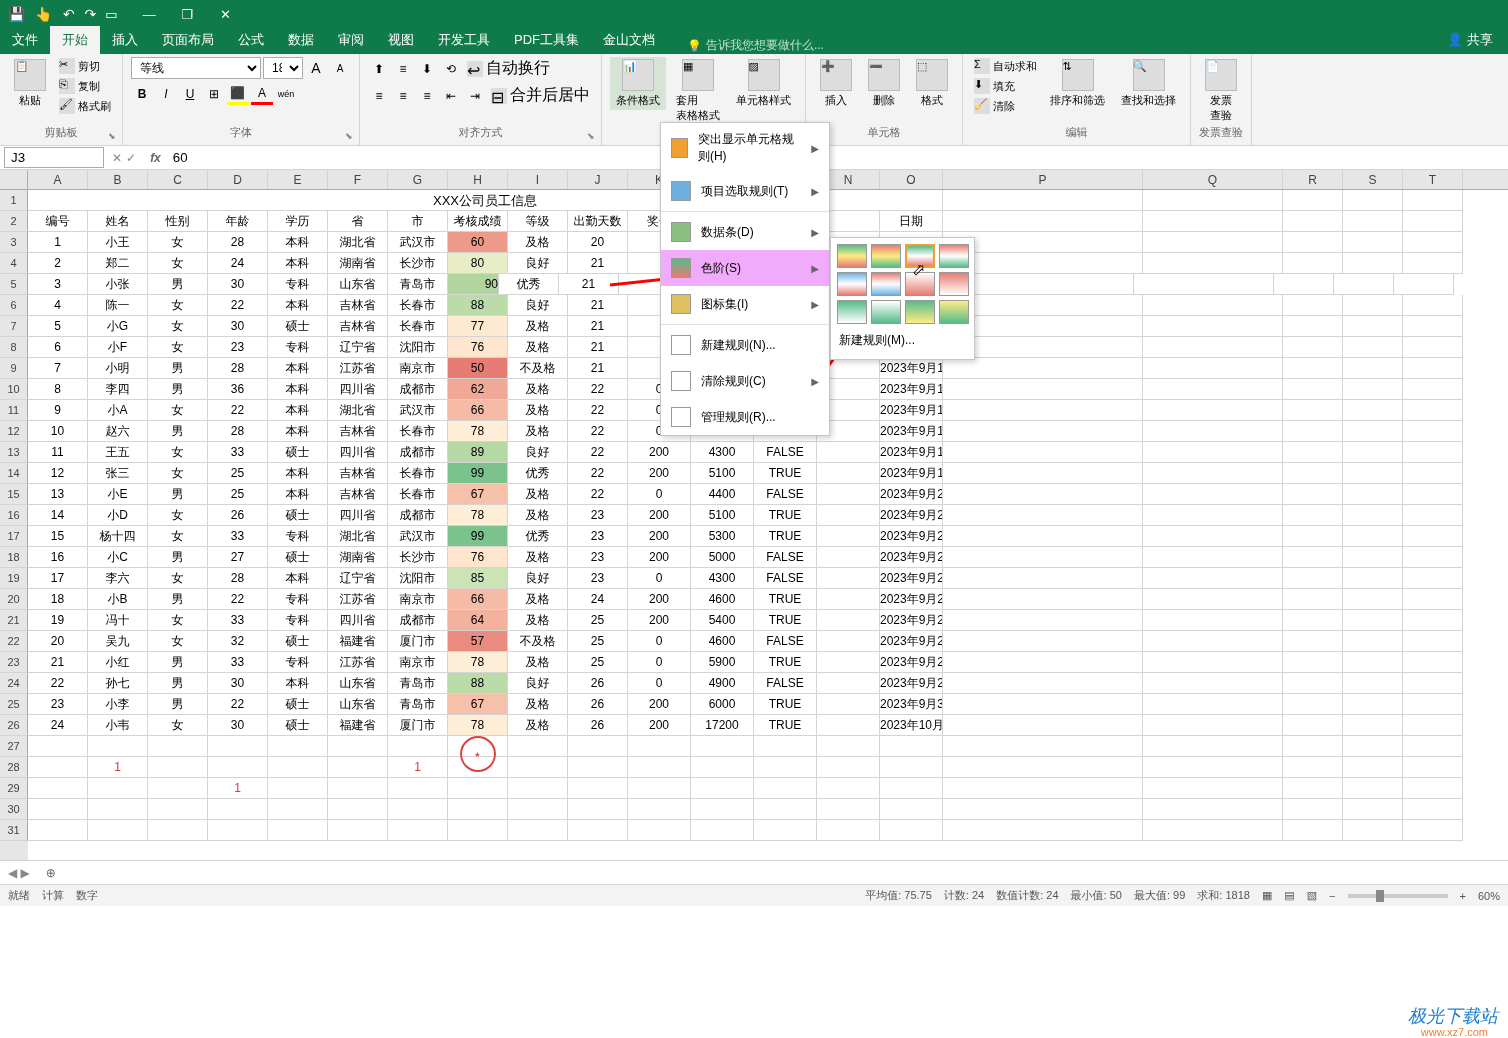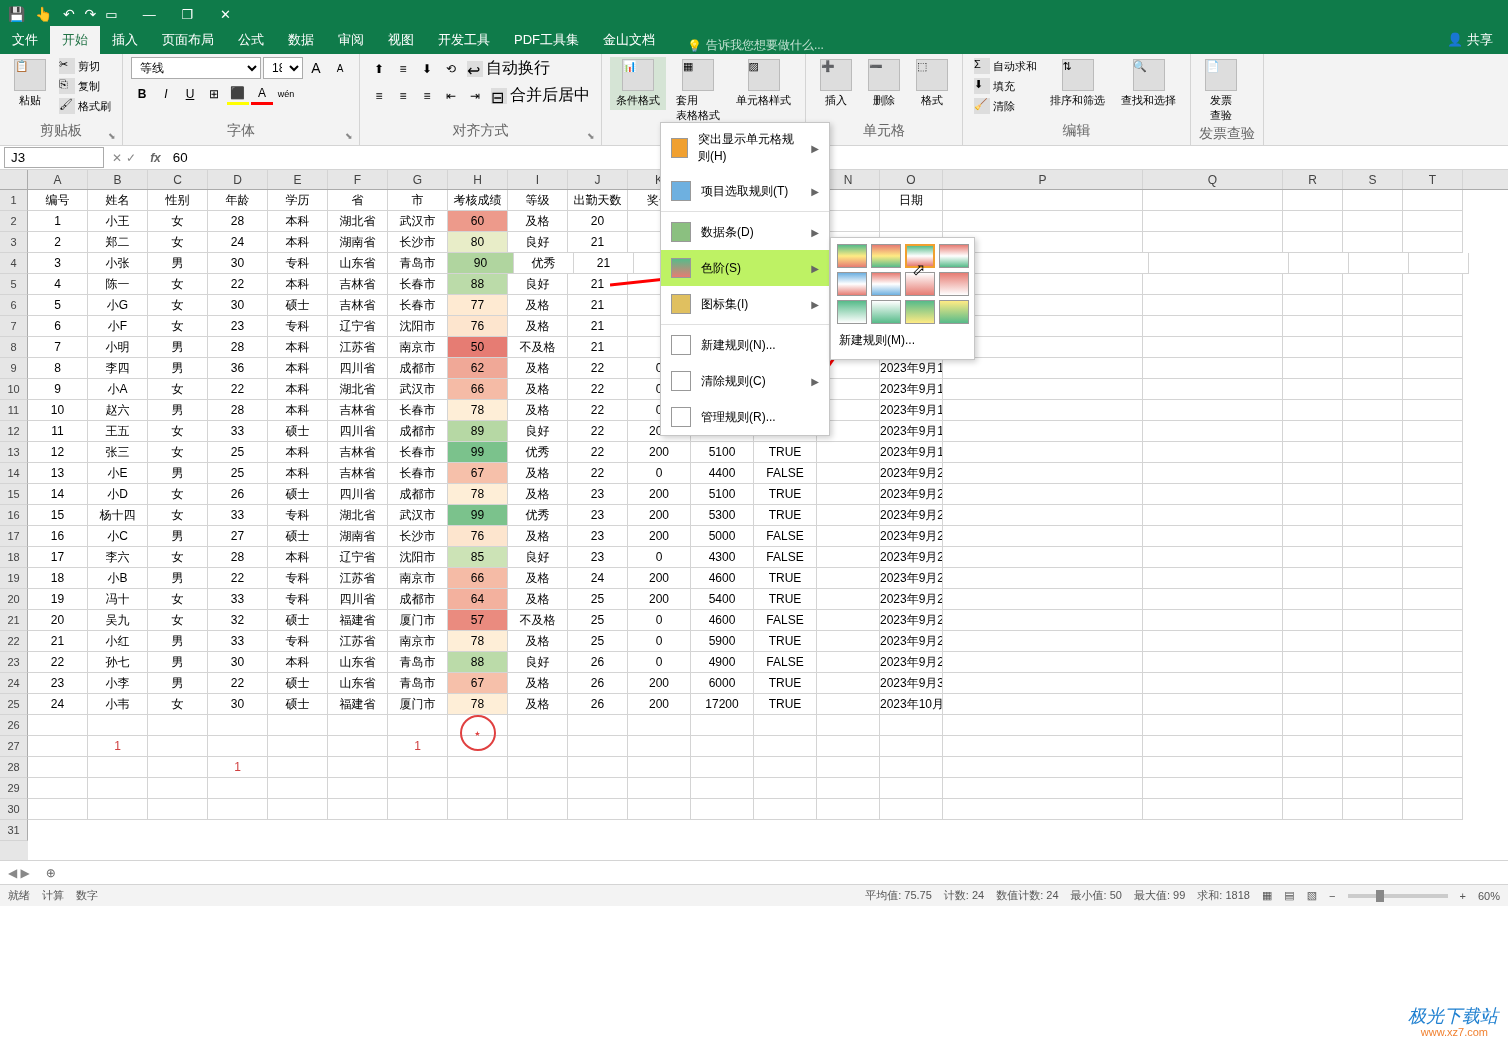--- a/index.html
+++ b/index.html
@@ -11,21 +11,21 @@
 .titlebar-right{display:flex;gap:8px;padding-right:8px}
 .titlebar-right span{width:30px;text-align:center;cursor:pointer;font-size:13px}
 .tabbar{background:#0f7b4a;height:26px;display:flex;align-items:flex-end;color:#fff;font-size:13px}
 .tab{padding:5px 12px;cursor:pointer}
 .tab.active{background:#f3f3f3;color:#217346}
 .tell-me{color:#c0e0d0;font-size:12px;margin-left:20px;display:flex;align-items:center;gap:4px}
 .share{margin-left:auto;padding:5px 15px}
 .ribbon{background:#f3f3f3;height:92px;display:flex;border-bottom:1px solid #d4d4d4}
 .rgroup{border-right:1px solid #d4d4d4;padding:3px 8px;display:flex;flex-direction:column;justify-content:space-between;position:relative}
 .rgroup-content{display:flex;gap:4px;align-items:flex-start;flex:1}
-.rgroup-label{text-align:center;font-size:14px;color:#666;padding-bottom:2px}
+.rgroup-label{text-align:center;font-size:11px;color:#666;padding-bottom:2px}
 .bigbtn{display:flex;flex-direction:column;align-items:center;gap:2px;padding:2px 6px;cursor:pointer;font-size:11px}
 .bigbtn-icon{width:32px;height:32px;background:#ddd;border:1px solid #bbb}
 .smallbtns{display:flex;flex-direction:column;gap:2px;font-size:11px}
 .smallbtn{display:flex;align-items:center;gap:3px;padding:1px 3px;cursor:pointer}
 .sicon{width:16px;height:16px;background:#ddd;display:inline-block}
 .font-row{display:flex;gap:2px;align-items:center}
 .font-select{border:1px solid #ababab;background:#fff;font-size:12px;padding:1px 4px;height:22px}
 .iconbtn{width:22px;height:22px;border:none;background:transparent;cursor:pointer;font-size:12px;display:inline-flex;align-items:center;justify-content:center}
 .dialog-launcher{position:absolute;bottom:2px;right:2px;width:12px;height:12px;font-size:9px;color:#888}
 .formula-bar{height:24px;display:flex;align-items:center;border-bottom:1px solid #d4d4d4;padding:0 4px;font-size:12px}
@@ -39,21 +39,21 @@
 .col-h{border-right:1px solid #d4d4d4;text-align:center;font-size:12px;color:#444;line-height:20px}
 .grid-body{display:flex;height:670px}
 .row-headers{width:28px;background:#e6e6e6}
 .row-h{height:21px;border-bottom:1px solid #d4d4d4;border-right:1px solid #ababab;text-align:center;font-size:11px;color:#444;line-height:21px}
 .cells{position:relative;flex:1}
 .cell-row{display:flex;height:21px}
 .cell{border-right:1px solid #d4d4d4;border-bottom:1px solid #d4d4d4;font-size:12px;line-height:21px;text-align:center;overflow:hidden;white-space:nowrap}
 .merged-title{text-align:center;font-size:13px}
 .cf-dropdown{position:absolute;top:122px;left:660px;width:170px;background:#fff;border:1px solid #c6c6c6;box-shadow:2px 2px 6px rgba(0,0,0,0.2);z-index:100;font-size:12px}
 .cf-item{display:flex;align-items:center;padding:8px 10px;gap:10px;cursor:pointer;position:relative}
-.cf-item.highlighted{background:#bef264}
+.cf-item.highlighted{background:#f0abfc}
 .cf-icon{width:20px;height:20px;background:#f0a030;border:1px solid #999}
 .cf-arrow{margin-left:auto;color:#666;font-size:10px}
 .cf-sep{border-top:1px solid #e0e0e0;margin:2px 0}
 .cs-submenu{position:absolute;top:237px;left:830px;width:145px;background:#fff;border:1px solid #c6c6c6;box-shadow:2px 2px 6px rgba(0,0,0,0.2);z-index:101;padding:6px;font-size:12px}
 .cs-grid{display:grid;grid-template-columns:repeat(4,30px);gap:4px;margin-bottom:4px}
 .cs-opt{width:30px;height:24px;border:1px solid #999;cursor:pointer;background:linear-gradient(90deg,#57bb8a 0%,#ffeb84 50%,#e67c73 100%)}
 .cs-opt.hovered{border:2px solid #f0a030}
 .cs-other{padding:4px 2px;cursor:pointer}
 .red-arrow{position:absolute;pointer-events:none;z-index:90}
 .sheet-tabs{height:24px;background:#fff;border-top:1px solid #d4d4d4;display:flex;align-items:center;font-size:12px}
@@ -325,20 +325,28 @@
         <div class="row-h">25</div>
         <div class="row-h">26</div>
         <div class="row-h">27</div>
         <div class="row-h">28</div>
         <div class="row-h">29</div>
         <div class="row-h">30</div>
         <div class="row-h">31</div>
       </div>
     <div class="cells" id="cells">
         <div class="cell-row">
+          <div class="cell merged-title" style="width: 915px;">XXX公司员工信息</div>
+          <div class="cell" style="width: 200px;"></div>
+          <div class="cell" style="width: 140px;"></div>
+          <div class="cell" style="width: 60px;"></div>
+          <div class="cell" style="width: 60px;"></div>
+          <div class="cell" style="width: 60px;"></div>
+        </div>
+        <div class="cell-row">
           <div class="cell" style="width: 60px;">编号</div>
           <div class="cell" style="width: 60px;">姓名</div>
           <div class="cell" style="width: 60px;">性别</div>
           <div class="cell" style="width: 60px;">年龄</div>
           <div class="cell" style="width: 60px;">学历</div>
           <div class="cell" style="width: 60px;">省</div>
           <div class="cell" style="width: 60px;">市</div>
           <div class="cell" style="width: 60px;">考核成绩</div>
           <div class="cell" style="width: 60px;">等级</div>
           <div class="cell" style="width: 60px;">出勤天数</div>
@@ -398,21 +406,21 @@
           <div class="cell" style="width: 60px;"></div>
         </div>
         <div class="cell-row">
           <div class="cell" style="width: 60px;">3</div>
           <div class="cell" style="width: 60px;">小张</div>
           <div class="cell" style="width: 60px;">男</div>
           <div class="cell" style="width: 60px;">30</div>
           <div class="cell" style="width: 60px;">专科</div>
           <div class="cell" style="width: 60px;">山东省</div>
           <div class="cell" style="width: 60px;">青岛市</div>
-          <div class="cell" style="width: 66px; background: rgb(176, 213, 159);">90</div>
+          <div class="cell" style="width: 51px; background: rgb(176, 213, 159); text-align: right;">90</div>
           <div class="cell" style="width: 60px;">优秀</div>
           <div class="cell" style="width: 60px;">21</div>
           <div class="cell" style="width: 63px;"></div>
           <div class="cell" style="width: 63px;"></div>
           <div class="cell" style="width: 63px;"></div>
           <div class="cell" style="width: 63px;"></div>
           <div class="cell" style="width: 63px;"></div>
           <div class="cell" style="width: 200px;"></div>
           <div class="cell" style="width: 140px;"></div>
           <div class="cell" style="width: 60px;"></div>

